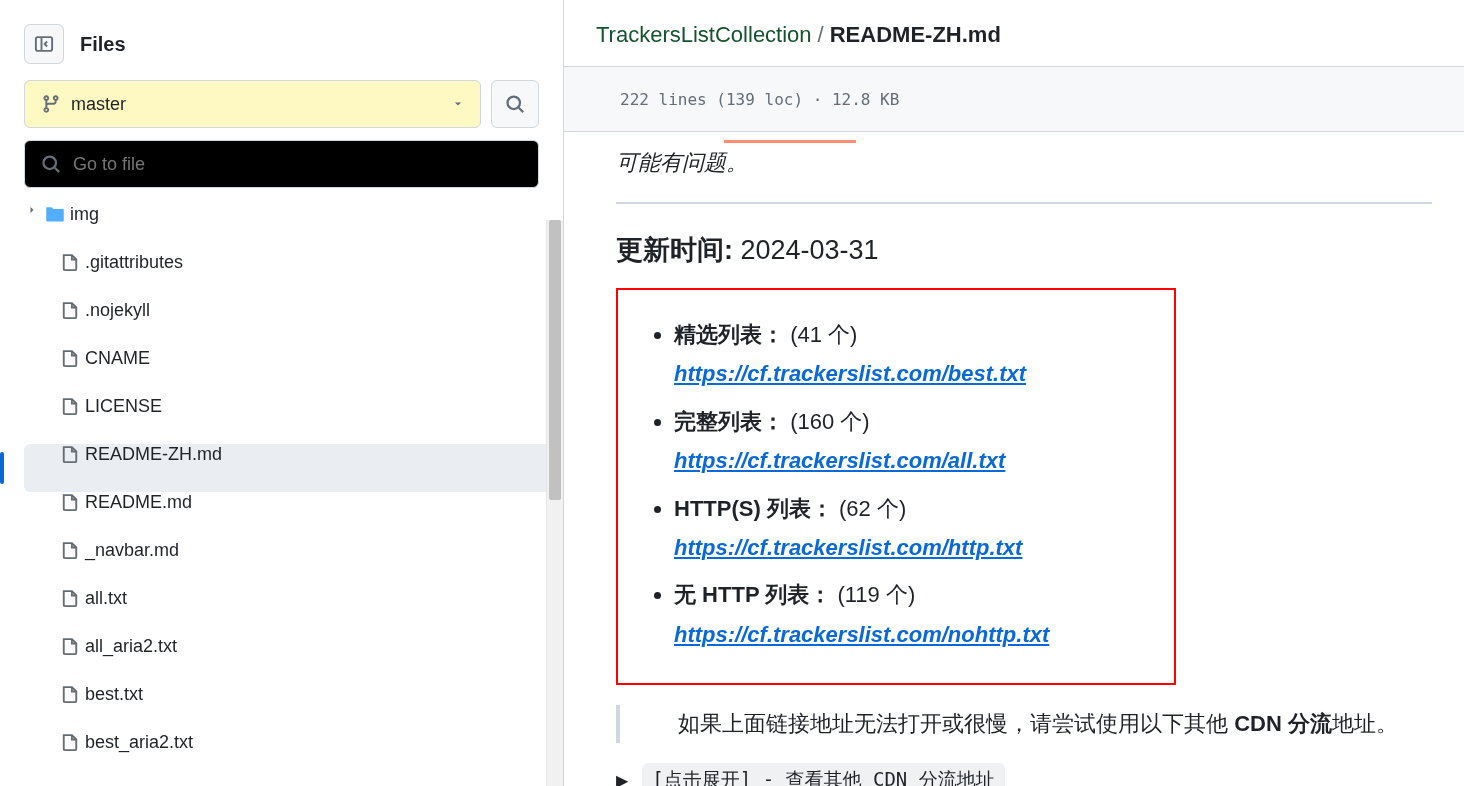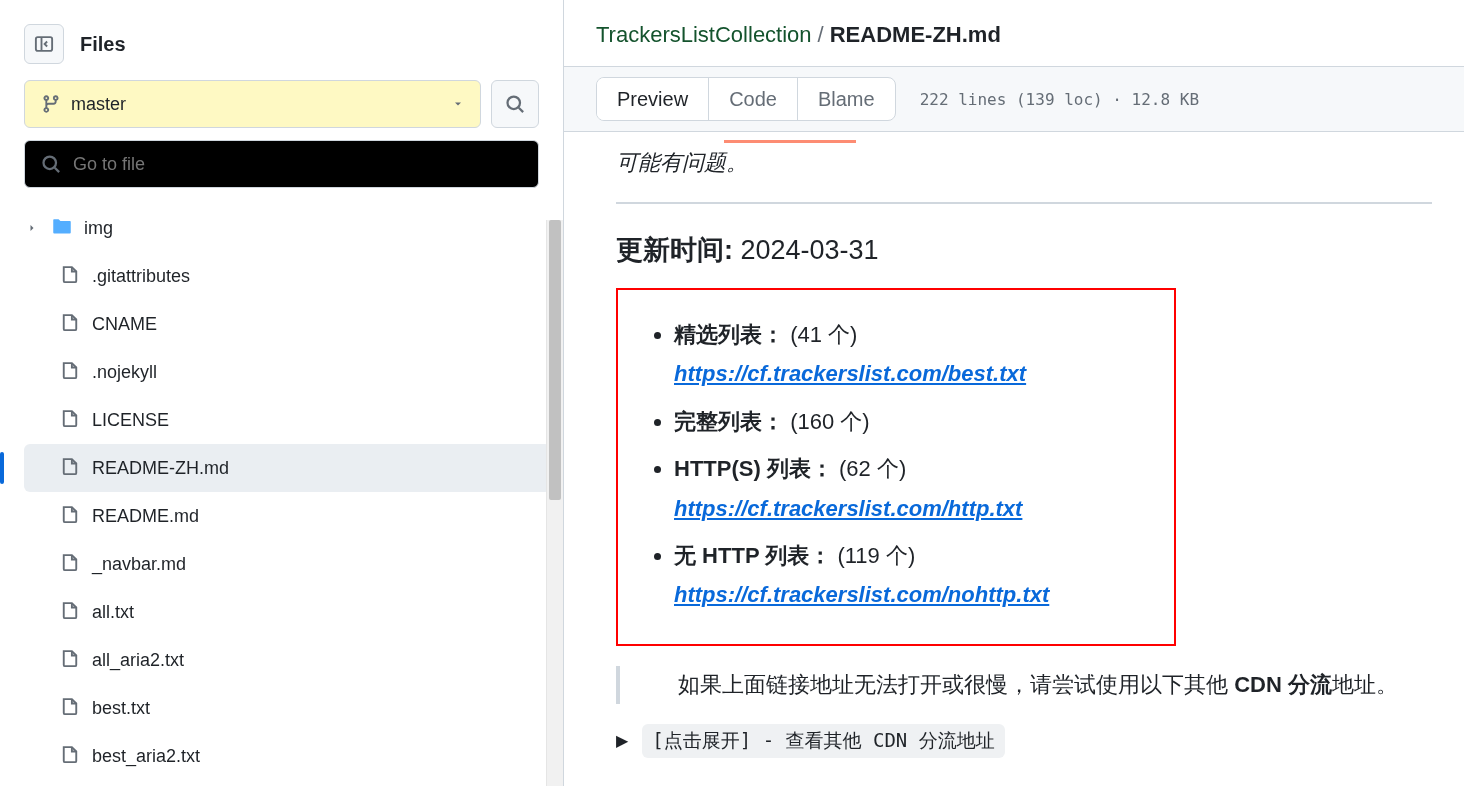--- a/index.html
+++ b/index.html
@@ -95,26 +95,25 @@
       color: #656d76;
       outline: none;
     }
     .file-tree {
       flex: 1;
       overflow-y: auto;
       padding: 0 12px 0 24px;
     }
     .tree-item {
       display: flex;
-      align-items: center;
       height: 48px;
       padding: 0 12px;
       border-radius: 6px;
       cursor: pointer;
-      gap: 12px;
+      gap: 5px;
       font-size: 18px;
       color: #1f2328;
     }
     .tree-item.active {
       background: #eaeef2;
       position: relative;
     }
     .tree-item.active::before {
       content: "";
       position: absolute;
@@ -327,28 +326,28 @@
             <path d="M3 2.5h6.5L13 6v7.5a1 1 0 0 1-1 1H4a1 1 0 0 1-1-1V2.5Z"></path>
             <path d="M9.5 2.5V6H13"></path>
           </svg></span>
         <span>.gitattributes</span>
       </div>
       <div class="tree-item tree-file">
         <span class="file-icon"><svg width="20" height="20" viewBox="0 0 16 16" fill="none" stroke="#656d76" stroke-width="1.5">
             <path d="M3 2.5h6.5L13 6v7.5a1 1 0 0 1-1 1H4a1 1 0 0 1-1-1V2.5Z"></path>
             <path d="M9.5 2.5V6H13"></path>
           </svg></span>
+        <span>.nojekyll</span>
+      </div>
+      <div class="tree-item tree-file">
+        <span class="file-icon"><svg width="20" height="20" viewBox="0 0 16 16" fill="none" stroke="#656d76" stroke-width="1.5">
+            <path d="M3 2.5h6.5L13 6v7.5a1 1 0 0 1-1 1H4a1 1 0 0 1-1-1V2.5Z"></path>
+            <path d="M9.5 2.5V6H13"></path>
+          </svg></span>
         <span>CNAME</span>
-      </div>
-      <div class="tree-item tree-file">
-        <span class="file-icon"><svg width="20" height="20" viewBox="0 0 16 16" fill="none" stroke="#656d76" stroke-width="1.5">
-            <path d="M3 2.5h6.5L13 6v7.5a1 1 0 0 1-1 1H4a1 1 0 0 1-1-1V2.5Z"></path>
-            <path d="M9.5 2.5V6H13"></path>
-          </svg></span>
-        <span>.nojekyll</span>
       </div>
       <div class="tree-item tree-file">
         <span class="file-icon"><svg width="20" height="20" viewBox="0 0 16 16" fill="none" stroke="#656d76" stroke-width="1.5">
             <path d="M3 2.5h6.5L13 6v7.5a1 1 0 0 1-1 1H4a1 1 0 0 1-1-1V2.5Z"></path>
             <path d="M9.5 2.5V6H13"></path>
           </svg></span>
         <span>LICENSE</span>
       </div>
       <div class="tree-item tree-file active">
         <span class="file-icon"><svg width="20" height="20" viewBox="0 0 16 16" fill="none" stroke="#656d76" stroke-width="1.5">
@@ -405,39 +404,34 @@
   </div>
 </div>
 
 <div class="main">
   <div class="breadcrumb">
     <a href="#">TrackersListCollection</a>
     <span class="sep">/</span>
     <span class="current">README-ZH.md</span>
   </div>
   <div class="file-header" style="position:relative;">
-    <div class="tab-group">
-      <div class="tab active">Preview</div>
-      <div class="tab code-tab">Code</div>
-      <div class="tab">Blame</div>
-    </div>
     <div class="tab-underline"></div>
     <div class="file-stats">222 lines (139 loc) · 12.8 KB</div>
   </div>
   <div class="content">
     <div class="italic-note">可能有问题。</div>
     <hr>
     <div class="update-title">
       <span>更新时间:</span>
       <span class="date">2024-03-31</span>
     </div>
     <div class="red-box">
       <ul id="tracker-lists">
           <li><span class="label">精选列表：</span> <span class="count">(41 个)</span><a href="#">https://cf.trackerslist.com/best.txt</a></li>
-          <li><span class="label">完整列表：</span> <span class="count">(160 个)</span></li>
+          <li><span class="label">完整列表：</span> <span class="count">(160 个)</span><a href="#">https://cf.trackerslist.com/all.txt</a></li>
           <li><span class="label">HTTP(S) 列表：</span> <span class="count">(62 个)</span><a href="#">https://cf.trackerslist.com/http.txt</a></li>
           <li><span class="label">无 HTTP 列表：</span> <span class="count">(119 个)</span><a href="#">https://cf.trackerslist.com/nohttp.txt</a></li>
         </ul>
     </div>
 
     <div class="blockquote">
       <span>如果上面链接地址无法打开或很慢，请尝试使用以下其他 </span><span class="bold">CDN 分流</span><span>地址。</span>
     </div>
     <div class="details-row">
       <span class="details-triangle">▶</span>

